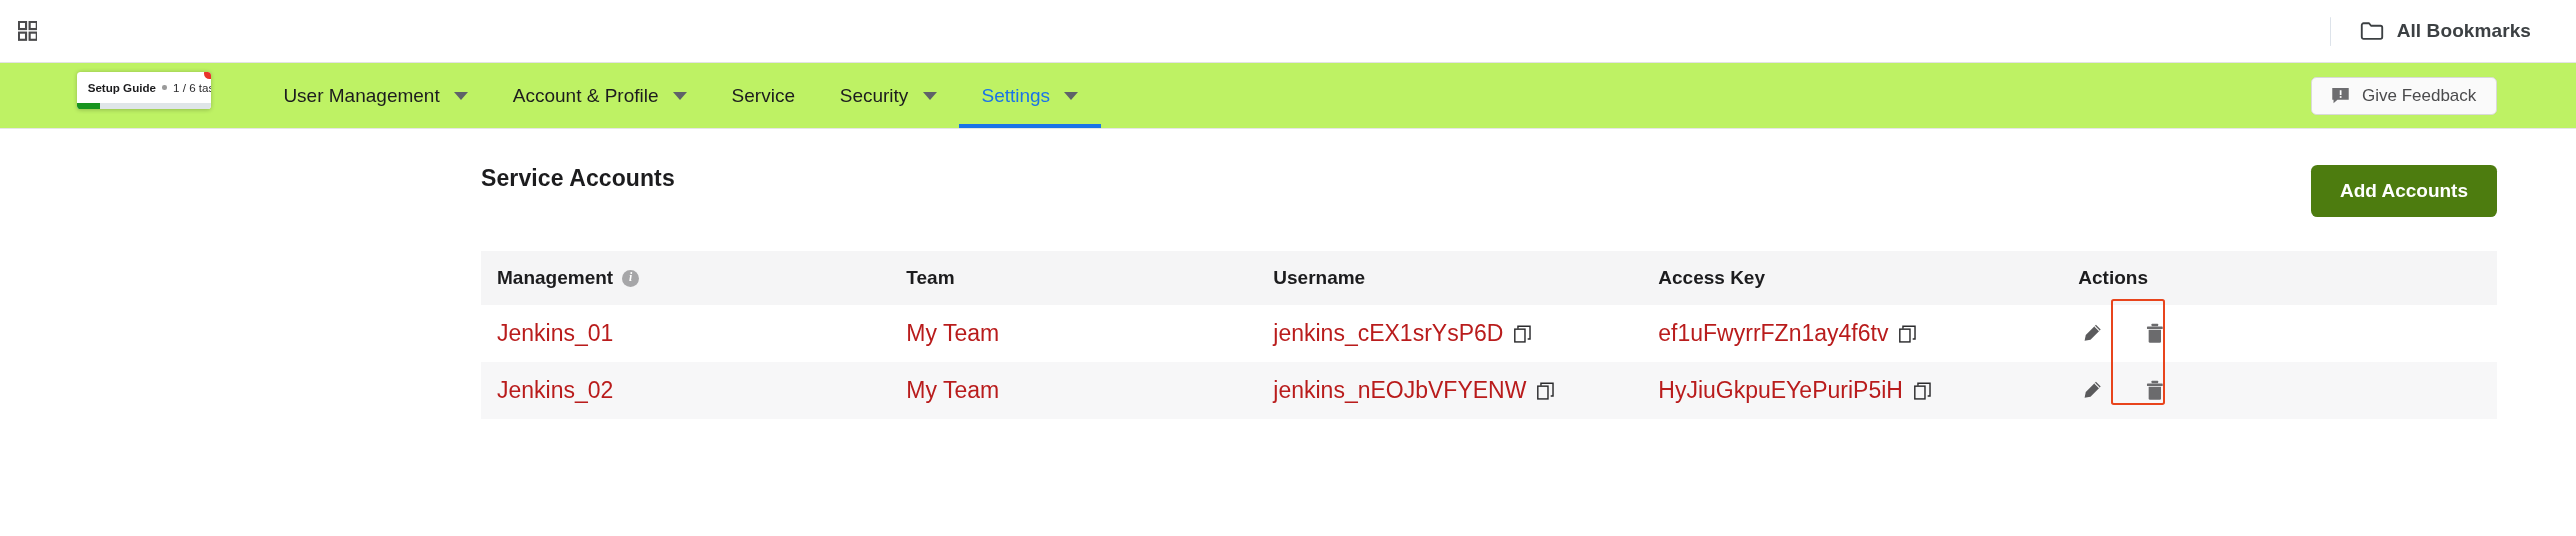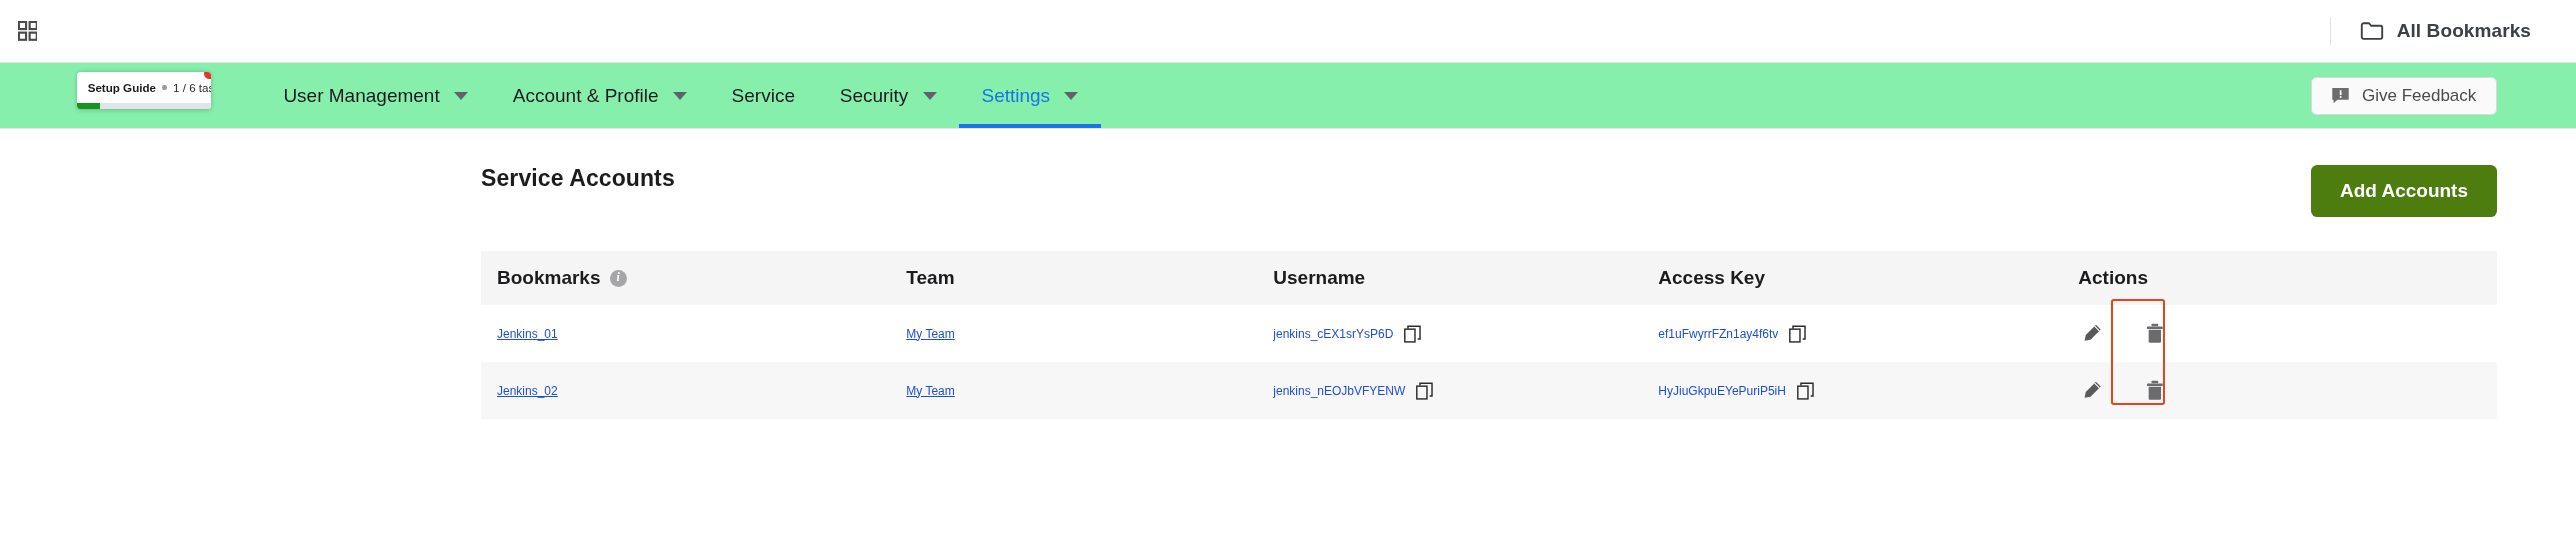--- a/index.html
+++ b/index.html
@@ -55,21 +55,21 @@
   .all-bookmarks-label {
     font-size: 19px;
     color: #3c4043;
     letter-spacing: 0.1px;
   }
 
   
   .app-nav {
     position: relative;
     height: 66px;
-    background: #86efac;
+    background: #bef264;
     border-bottom: 0.9px solid #e6e6e6;
     display: flex;
     align-items: stretch;
   }
   .nav-items {
     display: flex;
     align-items: stretch;
     margin-left: 261px;
     gap: 0;
   }
@@ -254,26 +254,25 @@
     align-items: center;
     justify-content: center;
     line-height: 1;
     font-family: "Liberation Serif", serif;
     cursor: pointer;
     flex-shrink: 0;
   }
 
   .accounts-table tbody td {
     height: 57px;
-    font-size: 12px;
-    color: #1d4ed8;
+    font-size: 23px;
+    color: #b91c1c;
     padding: 0 0 0 14.3px;
     vertical-align: middle;
     white-space: nowrap;
-    text-decoration: underline;
   }
   .accounts-table tbody td:first-child { padding-left: 16px; }
   .accounts-table tbody tr.striped td { background: #f7f7f8; }
 
   .cell-copy {
     display: inline-flex;
     align-items: center;
     gap: 10.7px;
     justify-content: center;
   }
@@ -398,21 +397,21 @@
     </div>
     <button class="add-accounts-btn" style="background: #4d7c0f;">Add Accounts</button>
   </div>
 
   <div class="table-wrap">
     <table class="accounts-table">
       <thead>
         <tr>
           <th class="col-identifier">
             <span class="th-inner">
-              <span>Bookmarks</span>
+              <span>Management</span>
               <span class="info-icon">i</span>
             </span>
           </th>
           <th class="col-team">
             <span class="th-inner">
               <span>Team</span>
             </span>
           </th>
           <th class="col-username">
             <span class="th-inner">

